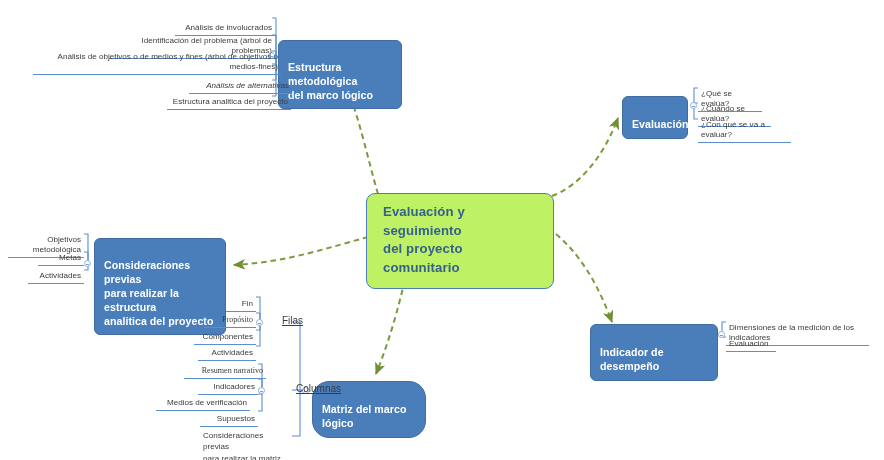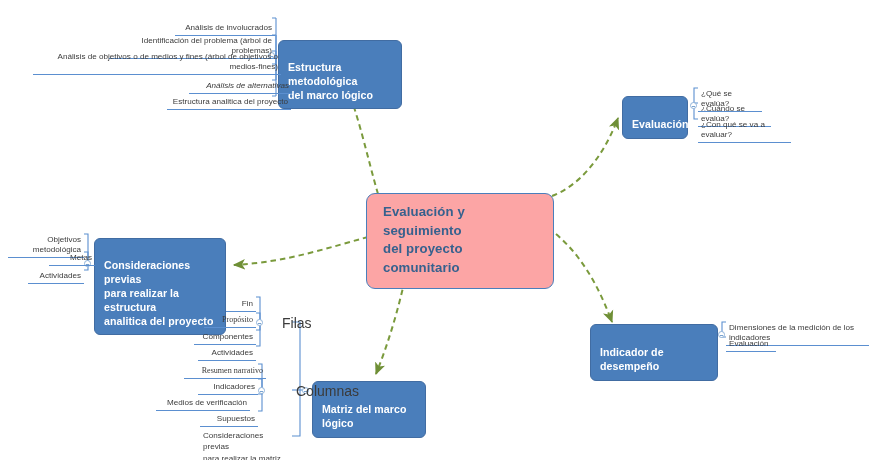--- a/index.html
+++ b/index.html
@@ -12,21 +12,21 @@
   }
   #canvas{position:absolute;left:0;top:0;width:884px;height:460px;}
 
   
   #wires{position:absolute;left:0;top:0;width:884px;height:460px;pointer-events:none;}
 
   
   .root-node{
     position:absolute;
     box-sizing:border-box;
-    background:#fca5a5;
+    background:#bef264;
     border:1.4px solid #4a7ebb;
     border-radius:9px;
     color:#36618e;
     font-size:13.2px;
     font-weight:600;
     line-height:1.42;
     padding:9px 14px 10px 16px;
     letter-spacing:.1px;
   }
 
@@ -60,23 +60,24 @@
   }
   .leaf.r{text-align:right;}
   .leaf.l{text-align:left;}
   .leaf.multi{line-height:1.45;padding-bottom:2px;}
 
   
   .mid-leaf{
     position:absolute;
     box-sizing:border-box;
     color:#3b3b3b;
-    font-size:14px;
+    font-size:10px;
     line-height:1.3;
     padding:0 3px 1px 3px;
+    text-decoration:underline;
   }
 
   
   .toggle{
     position:absolute;
     width:7px;height:7px;
     box-sizing:border-box;
     border:1px solid #8fb2d9;
     border-radius:50%;
     background:#ffffff;
@@ -216,28 +217,28 @@
   <div class="blue-node" style="left:94px;top:238px;width:132px;">
     <span>Consideraciones previas
 para realizar la estructura
 analitica del proyecto</span>
   </div>
   <div class="toggle" style="left:84px;top:260px;"></div>
 
   <div class="leaf r" style="left:8px;top:224px;width:76px;">
     <span>Objetivos metodológica</span>
   </div>
-  <div class="leaf r" style="left:49px;top:242px;width:46px;">
+  <div class="leaf r" style="left:38px;top:242px;width:46px;">
     <span>Metas</span>
   </div>
   <div class="leaf r" style="left:28px;top:260px;width:56px;">
     <span>Actividades</span>
   </div>
 
-  <div class="blue-node one-line" style="left:312px;top:381px;width:114px;">
+  <div class="blue-node one-line" style="left:312px;top:381px;width:114px;border-radius:17px;">
     <span>Matriz del marco lógico</span>
   </div>
   <div class="toggle" style="left:302px;top:387px;"></div>
 
   <div class="mid-leaf" style="left:279px;top:314px;width:30px;">
     <span>Filas</span>
   </div>
   <div class="toggle" style="left:256px;top:319px;"></div>
 
   <div class="leaf r" style="left:226px;top:288px;width:30px;">

